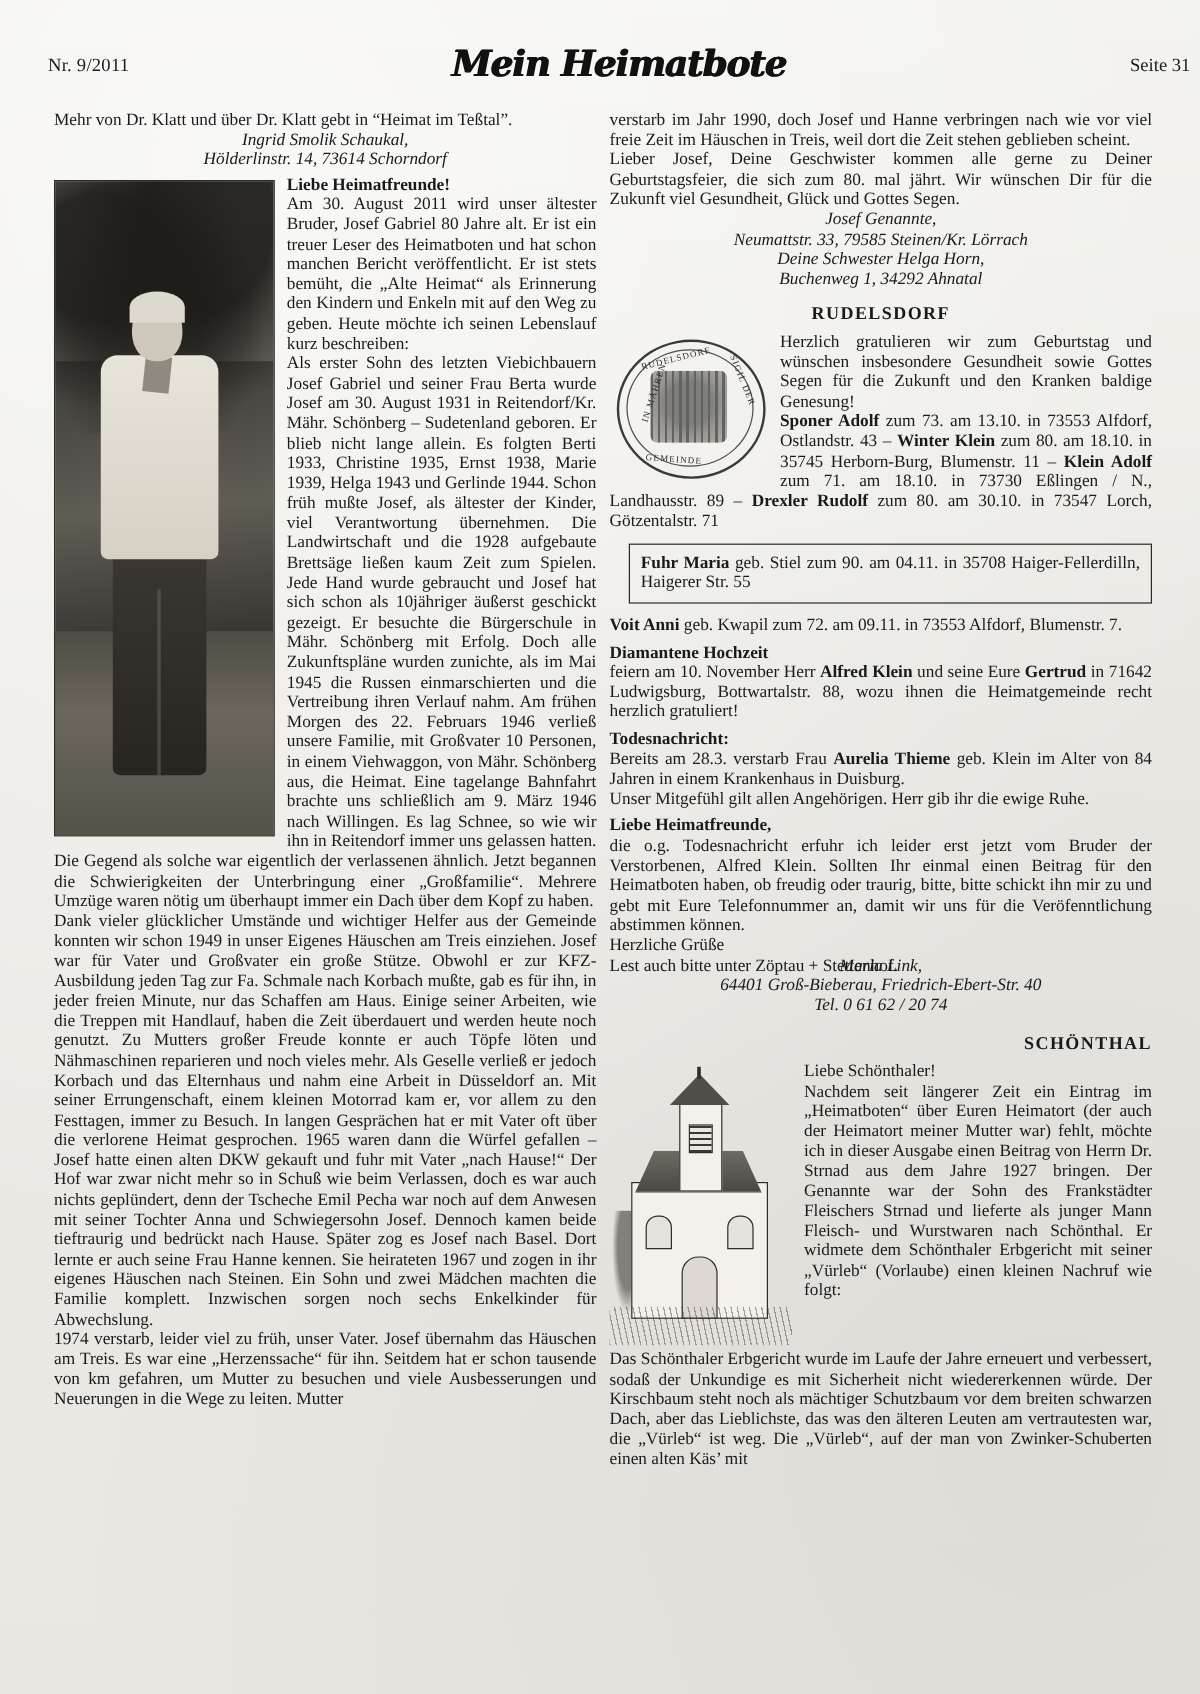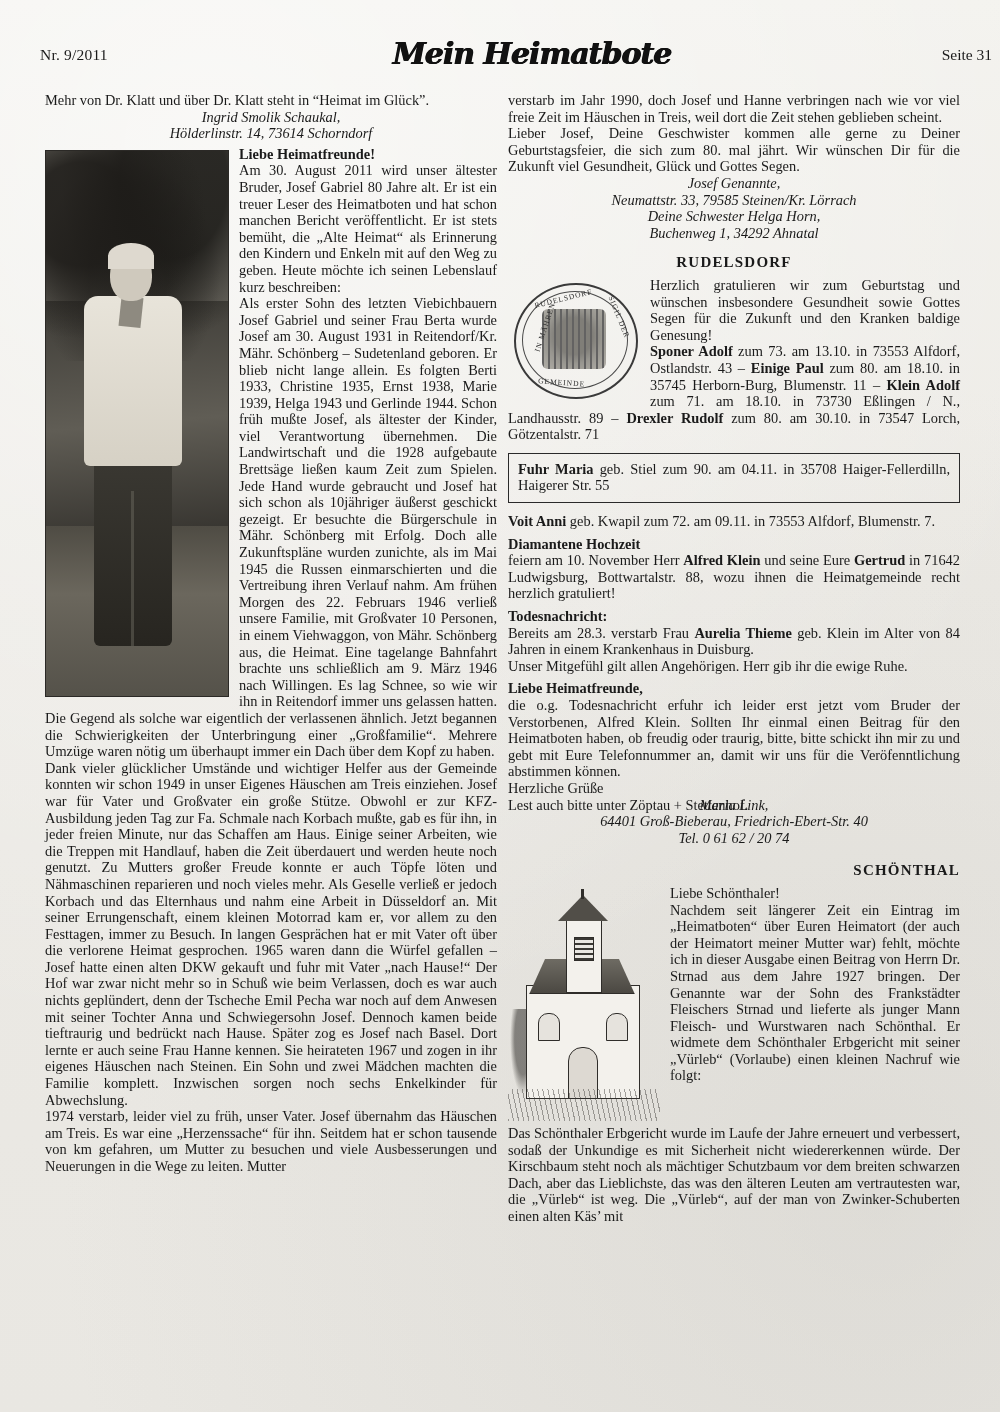--- a/index.html
+++ b/index.html
@@ -43,21 +43,20 @@
     position:absolute;left:50%;top:0px;
     transform:translateX(-50%);
     font-family:"DejaVu Serif", serif;
     font-weight:700;
     font-style:italic;
     font-size:30px;
     letter-spacing:-1px;
     color:#111;
     white-space:nowrap;
     text-shadow:0.5px 0 0 #111, -0.5px 0 0 #111;
-    margin-left:16px;
   }
   
   .col{
     position:absolute;
     top:92px;
     width:452px;
     font-size:14.4px;
     line-height:16.6px;
     text-align:justify;
     text-justify:inter-word;
@@ -128,21 +127,21 @@
     background:linear-gradient(180deg,#3a3832 0%,#272520 100%);
     border-radius:6px;
   }
   .photo .man-leg-split{
     position:absolute;left:85px;top:340px;width:3px;height:155px;background:#6a675e;opacity:.5;
   }
   
   .boxed{
     border:1px solid #2a2a2a;
     padding:7px 9px 8px 9px;
-    margin:10px 0 10px 0;
+    margin:10px 0 10px 16px;
   }
   
   .seal{
     float:left;
     width:132px;height:120px;
     margin:2px 10px 2px 0;
     position:relative;
   }
   .seal .ring{
     position:absolute;left:6px;top:4px;width:120px;height:112px;border-radius:50%;
@@ -232,21 +231,21 @@
 <div class="page">
   <div class="paper-noise"></div>
 
   <div class="masthead">
     <div class="issue">Nr. 9/2011</div>
     <div class="title-fraktur">Mein Heimatbote</div>
     <div class="pagenum">Seite 31</div>
   </div>
 
   <div class="col left">
-    <p>Mehr von Dr. Klatt und über Dr. Klatt steht in “Heimat im Glück”.</p>
+    <p>Mehr von Dr. Klatt und über Dr. Klatt gebt in “Heimat im Teßtal”.</p>
     <p class="sig">Ingrid Smolik Schaukal,</p>
     <p class="sig">Hölderlinstr. 14, 73614 Schorndorf</p>
 
     <div class="clearfix">
       <div class="photo">
         <div class="sky"></div>
         <div class="foliage"></div>
         <div class="grass"></div>
         <div class="man-pants"></div>
         <div class="man-leg-split"></div>
@@ -281,21 +280,21 @@
         <div class="ring2"></div>
         <div class="inner"></div>
         <div class="txt">
           <span class="t-top">RUDELSDORF</span>
           <span class="t-right">SIGIL DER</span>
           <span class="t-bottom">GEMEINDE</span>
           <span class="t-left">IN MÄHREN</span>
         </div>
       </div>
       <p>Herzlich gratulieren wir zum Geburtstag und wünschen insbesondere Gesundheit sowie Gottes Segen für die Zukunft und den Kranken baldige Genesung!</p>
-      <p><span class="bold">Sponer Adolf</span> zum 73. am 13.10. in 73553 Alfdorf, Ostlandstr. 43 – <span class="bold">Einige Paul</span> zum 80. am 18.10. in 35745 Herborn-Burg, Blumenstr. 11 – <span class="bold">Klein Adolf</span> zum 71. am 18.10. in 73730 Eßlingen / N., Landhausstr. 89 – <span class="bold">Drexler Rudolf</span> zum 80. am 30.10. in 73547 Lorch, Götzentalstr. 71</p>
+      <p><span class="bold">Sponer Adolf</span> zum 73. am 13.10. in 73553 Alfdorf, Ostlandstr. 43 – <span class="bold">Winter Klein</span> zum 80. am 18.10. in 35745 Herborn-Burg, Blumenstr. 11 – <span class="bold">Klein Adolf</span> zum 71. am 18.10. in 73730 Eßlingen / N., Landhausstr. 89 – <span class="bold">Drexler Rudolf</span> zum 80. am 30.10. in 73547 Lorch, Götzentalstr. 71</p>
     </div>
 
     <div class="boxed">
       <span class="bold">Fuhr Maria</span><span> geb. Stiel zum 90. am 04.11. in 35708 Haiger-Fellerdilln, Haigerer Str. 55</span>
     </div>
 
     <p><span class="bold">Voit Anni</span><span> geb. Kwapil zum 72. am 09.11. in 73553 Alfdorf, Blumenstr. 7.</span></p>
 
     <div class="gap"></div>
     <p class="head-bold">Diamantene Hochzeit</p>

